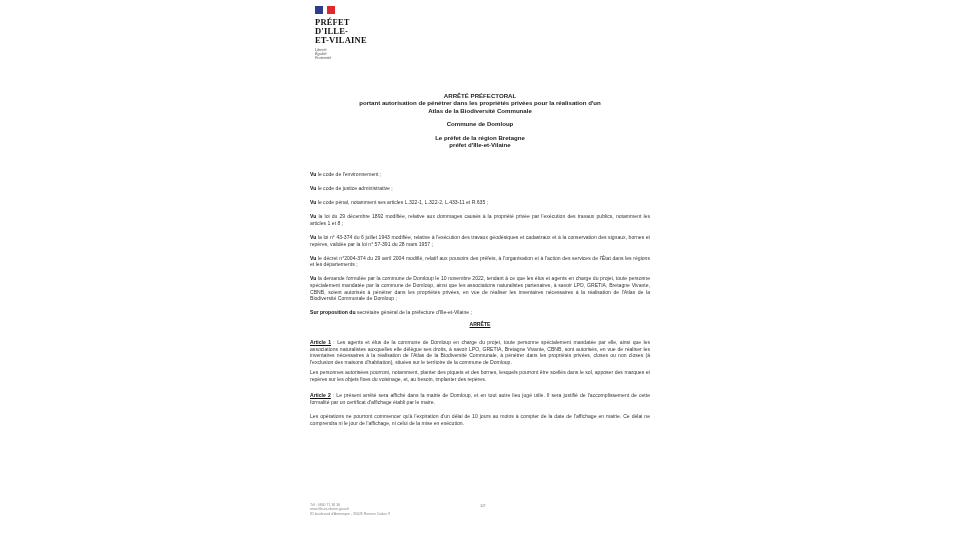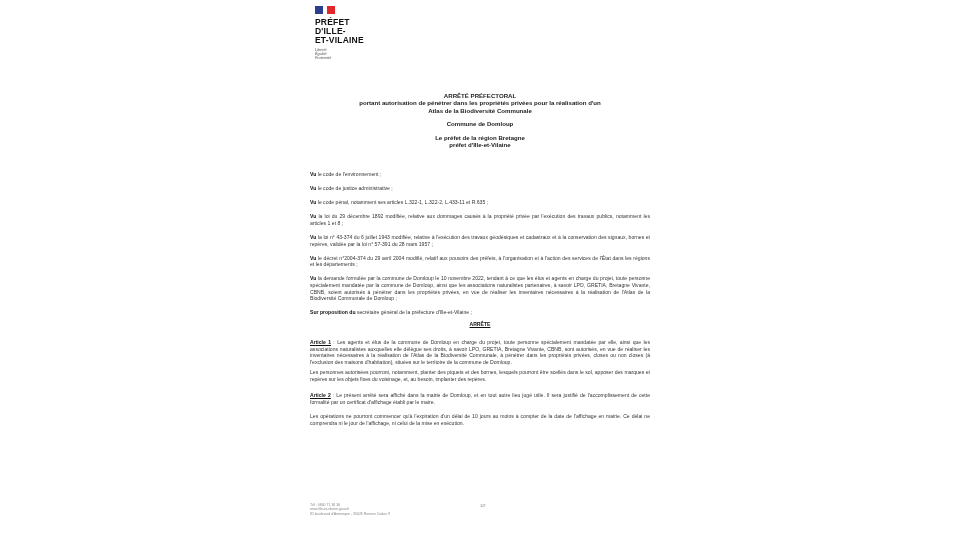--- a/index.html
+++ b/index.html
@@ -3,21 +3,21 @@
 <meta charset="utf-8">
 <style>
   html, body { margin:0; padding:0; background:#ffffff; }
   body { width:960px; height:539px; position:relative; overflow:hidden; font-family:"Liberation Sans", sans-serif; color:#222; }
   .page { position:absolute; left:310px; top:0; width:340px; height:539px; }
   .logo { position:absolute; left:5px; top:6px; }
   .flag { display:flex; width:20px; height:8px; }
   .flag .b { width:8px; background:#2b3d8f; }
   .flag .w { width:4px; background:#fff; }
   .flag .r { width:8px; background:#e2262c; }
-  .logo-title { margin-top:4px; font-weight:bold; font-size:8.5px; line-height:9px; color:#111; letter-spacing:0.2px; }
+  .logo-title { margin-top:4px; font-weight:bold; font-size:8.5px; line-height:9px; color:#111; letter-spacing:0.2px;font-family:Liberation Serif, serif; }
   .motto { margin-top:3px; font-size:3.8px; line-height:4.2px; font-style:italic; color:#555; }
   .header-block { position:absolute; left:0; top:92px; width:340px; text-align:center; font-weight:bold; font-size:6.1px; line-height:7.4px; color:#222; }
   .header-block .gap { height:6px; }
   .body-block { position:absolute; left:0; top:171px; width:340px; font-size:5.1px; line-height:6.6px; text-align:justify; color:#333; }
   .para { margin:0 0 7.5px 0; }
   .b { font-weight:bold; color:#111; }
   .u { text-decoration:underline; }
   .arrete { text-align:center; font-weight:bold; text-decoration:underline; margin:-2px 0 11px 0; color:#111; }
   .footer { position:absolute; left:0; top:503px; width:340px; font-size:3.5px; line-height:4.3px; color:#888; }
   .pageno { position:absolute; left:170px; top:503px; font-size:4px; color:#777; }

